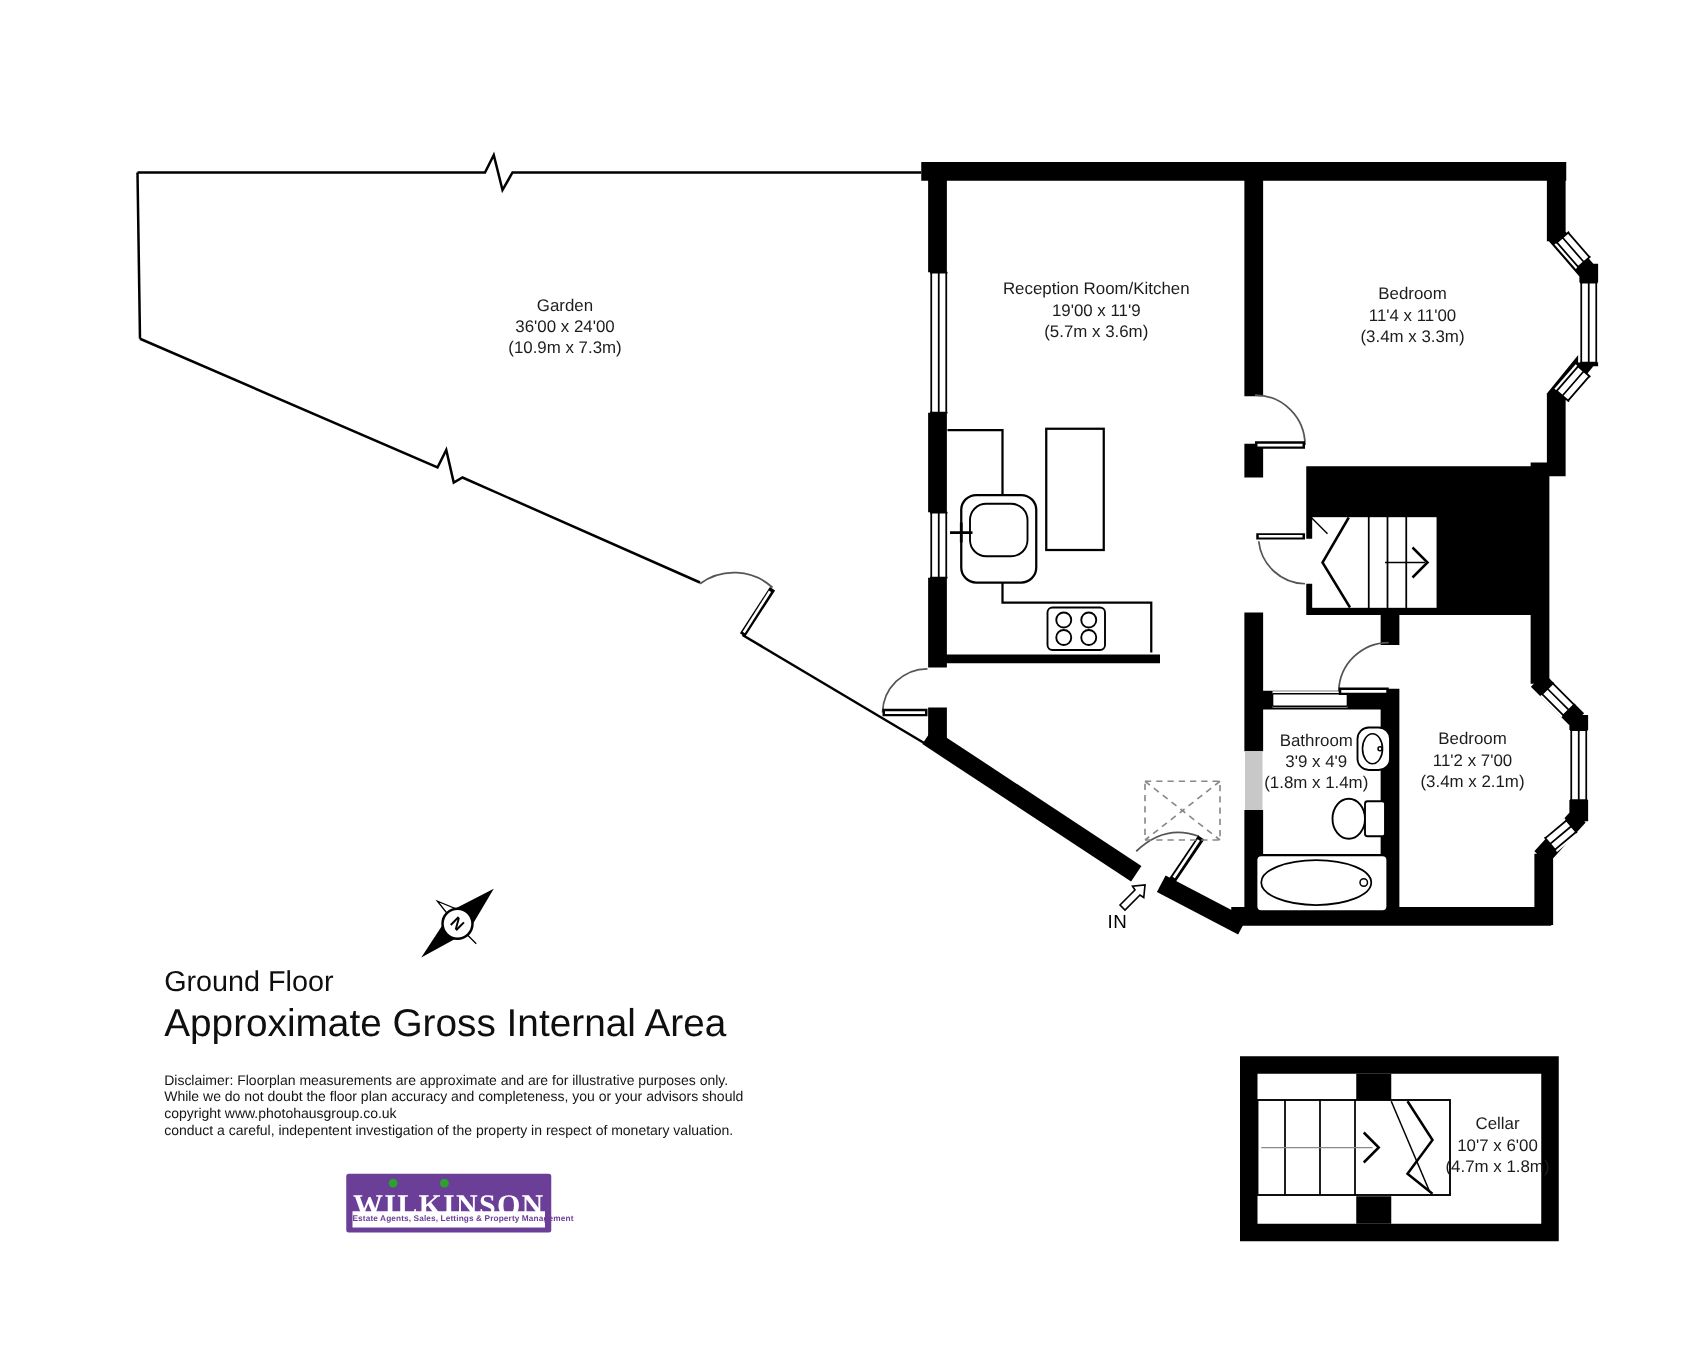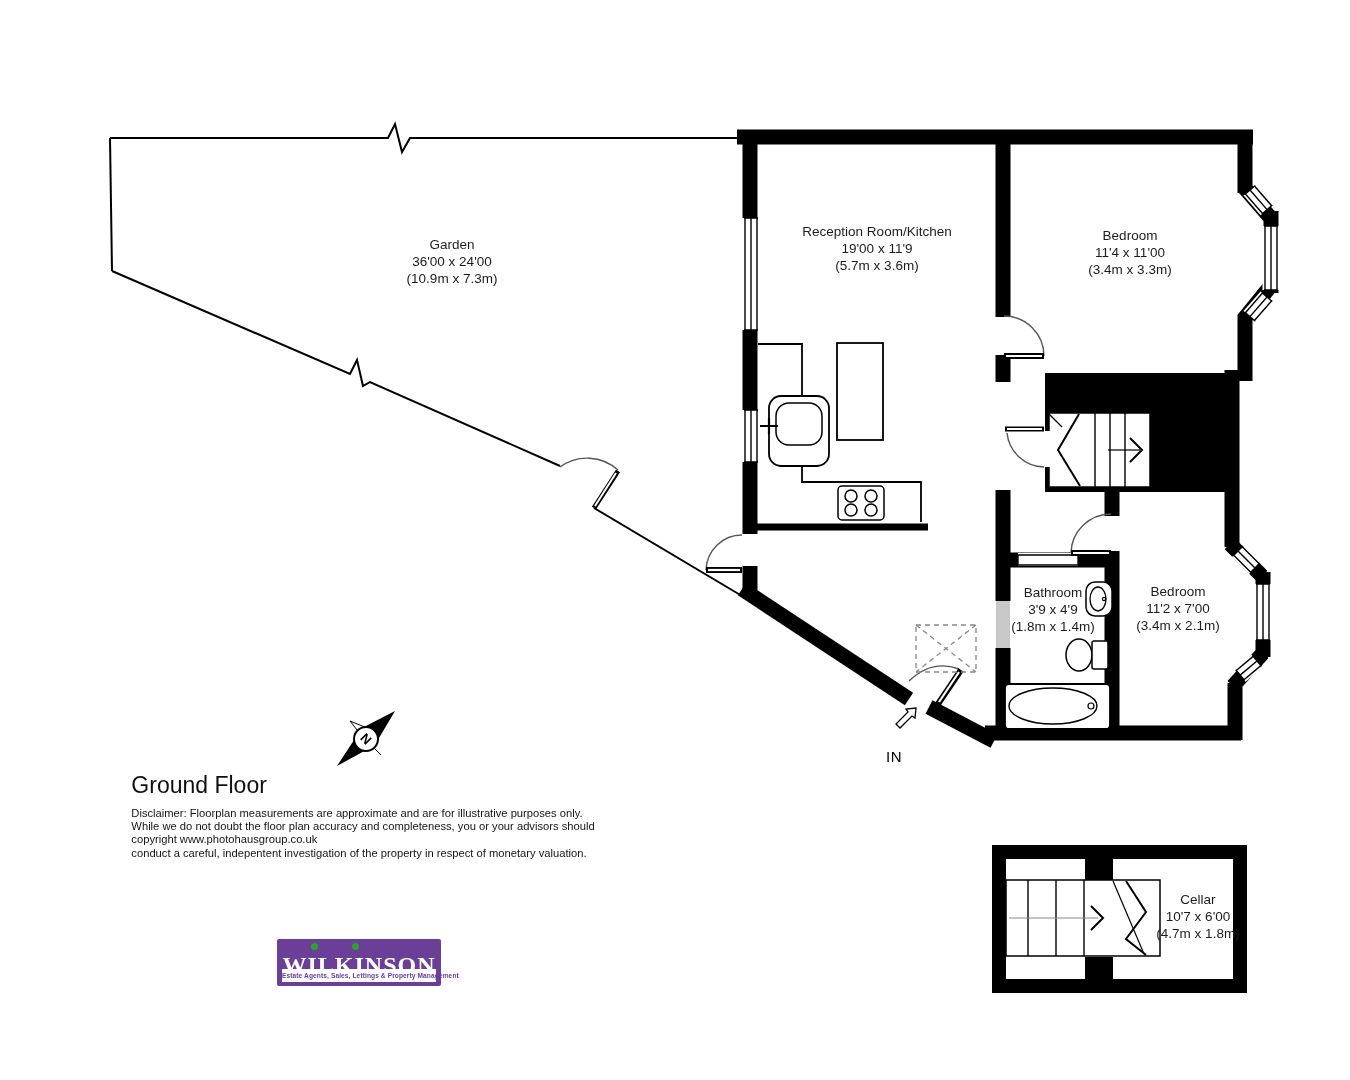--- a/index.html
+++ b/index.html
@@ -1,27 +1,27 @@
 <!DOCTYPE html>
 <html><head>
 <meta charset="utf-8">
 <style>
   html,body{margin:0;padding:0;background:#fff;}
   #canvas{position:relative;width:1350px;height:1080px;background:#fff;overflow:hidden;
           font-family:"Liberation Sans",sans-serif;color:#161616;}
   #plan-svg{position:absolute;left:0;top:0;}
   .lbl{position:absolute;transform:translate(-50%,-50%);text-align:center;
        font-size:13.5px;line-height:17px;color:#1c1c1c;white-space:nowrap;}
-  .entrance-lbl{position:absolute;font-size:15px;color:#000;letter-spacing:.5px;margin-top:19px;}
+  .entrance-lbl{position:absolute;font-size:15px;color:#000;letter-spacing:.5px;}
   .title-block{position:absolute;left:363px;top:771px;transform:translateX(-50%);
                color:#0f0f0f;white-space:nowrap;}
   .floor-title{font-size:23px;line-height:29px;}
   .area-heading{font-size:31px;line-height:38px;}
   .area-value{font-size:31px;line-height:39px;}
-  .disclaimer{margin-top:7px;font-size:11.2px;line-height:13.2px;color:#141414;}
+  .disclaimer{margin-top:21px;font-size:11.2px;line-height:13.2px;color:#141414;}
   .logo{position:absolute;left:277px;top:939px;width:164px;height:47px;background:#6b3e98;
         border-radius:2px;}
   .logo-name{font-family:"Liberation Serif",serif;font-weight:bold;font-size:24px;
              color:#fff;text-align:center;line-height:27px;margin-top:13px;letter-spacing:1px;}
   .logo-tagline{position:absolute;left:5px;right:5px;bottom:4px;height:13px;background:#fff;
                 color:#6b3e98;font-size:6.6px;font-weight:bold;text-align:center;
                 line-height:13px;letter-spacing:.1px;white-space:nowrap;}
   .logo-dot{position:absolute;top:4px;width:7px;height:7px;border-radius:50%;background:#2da12e;}
 </style>
 </head>
@@ -222,20 +222,21 @@
 <div class="lbl" style="left:1198px;top:916px">
   <div>Cellar</div>
   <div>10'7 x 6'00</div>
   <div>(4.7m x 1.8m)</div>
 </div>
 
 <div class="entrance-lbl" style="left:886px;top:729px">IN</div>
 
 <div class="title-block">
   <div class="floor-title">Ground Floor</div>
+  <div class="area-heading">Approximate Gross Internal Area</div>
   <div class="disclaimer">
     <div>Disclaimer: Floorplan measurements are approximate and are for illustrative purposes only.</div>
     <div>While we do not doubt the floor plan accuracy and completeness, you or your advisors should</div>
     <div>copyright www.photohausgroup.co.uk</div>
     <div>conduct a careful, indepentent investigation of the property in respect of monetary valuation.</div>
   </div>
 </div>
 
 <div class="logo">
   <span class="logo-dot" style="left:34px"></span>

